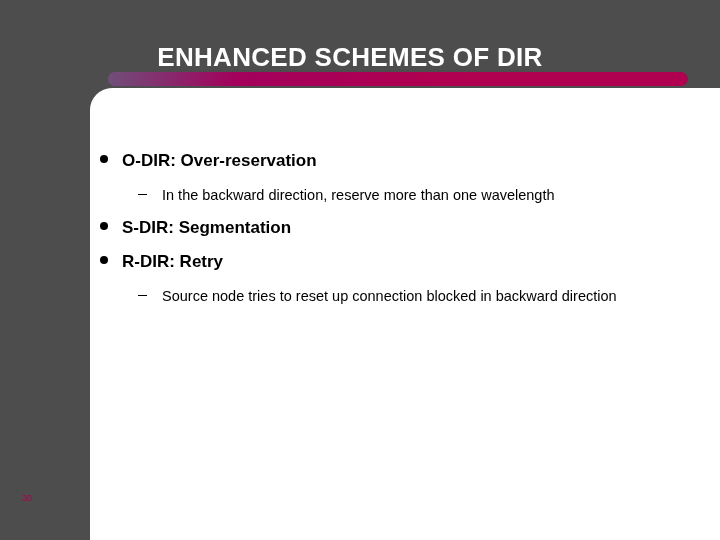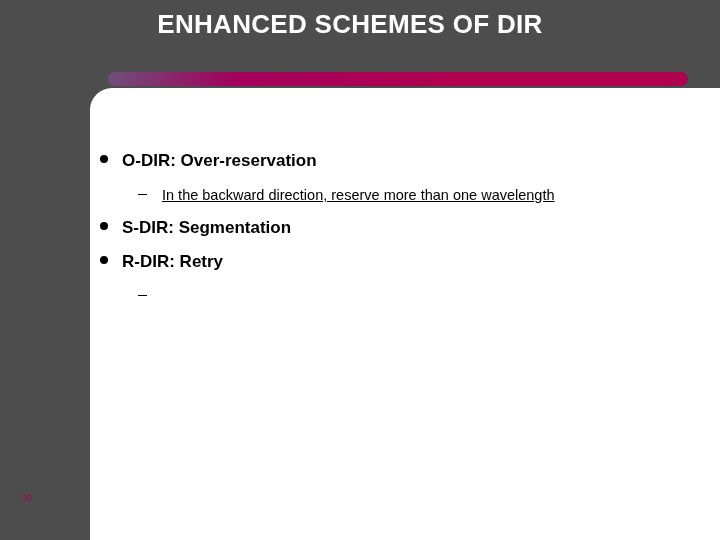--- a/index.html
+++ b/index.html
@@ -36,21 +36,21 @@
     top: 88px;
     width: 630px;
     height: 452px;
     background: #ffffff;
     border-top-left-radius: 22px;
   }
   
   .title {
     position: absolute;
     left: 0px;
-    top: 9px;
+    top: 42px;
     width: 700px;
     text-align: center;
     color: #ffffff;
     font-size: 26px;
     font-weight: bold;
     letter-spacing: 0.3px;
     white-space: nowrap;
   }
   
   .title-bar {
@@ -98,21 +98,21 @@
   }
   .lvl2 .dash {
     position: absolute;
     left: 4px;
     top: 8px;
     width: 9px;
     height: 1px;
     background: #000000;
   }
   .gap-1 { margin-top: 12px; }
-  .gap-2 { margin-top: 14px; text-decoration: underline; }
+  .gap-2 { margin-top: 14px; }
   
   .slide-number {
     position: absolute;
     left: 22px;
     top: 493px;
     color: #b00050;
     font-size: 9px;
     font-family: "Liberation Sans", sans-serif;
   }
 </style>
@@ -144,19 +144,20 @@
       <span class="dot"></span>
       <span>S-DIR: Segmentation</span>
     </div>
 
     <div class="lvl1 gap-1">
       <span class="dot"></span>
       <span>R-DIR: Retry</span>
     </div>
     <div class="lvl2 gap-2">
       <span class="dash"></span>
+      <span>Source node tries to reset up connection blocked in backward direction</span>
     </div>
 
   </div>
 
   <div class="slide-number">30</div>
 
 </div>
 
 </body></html>

